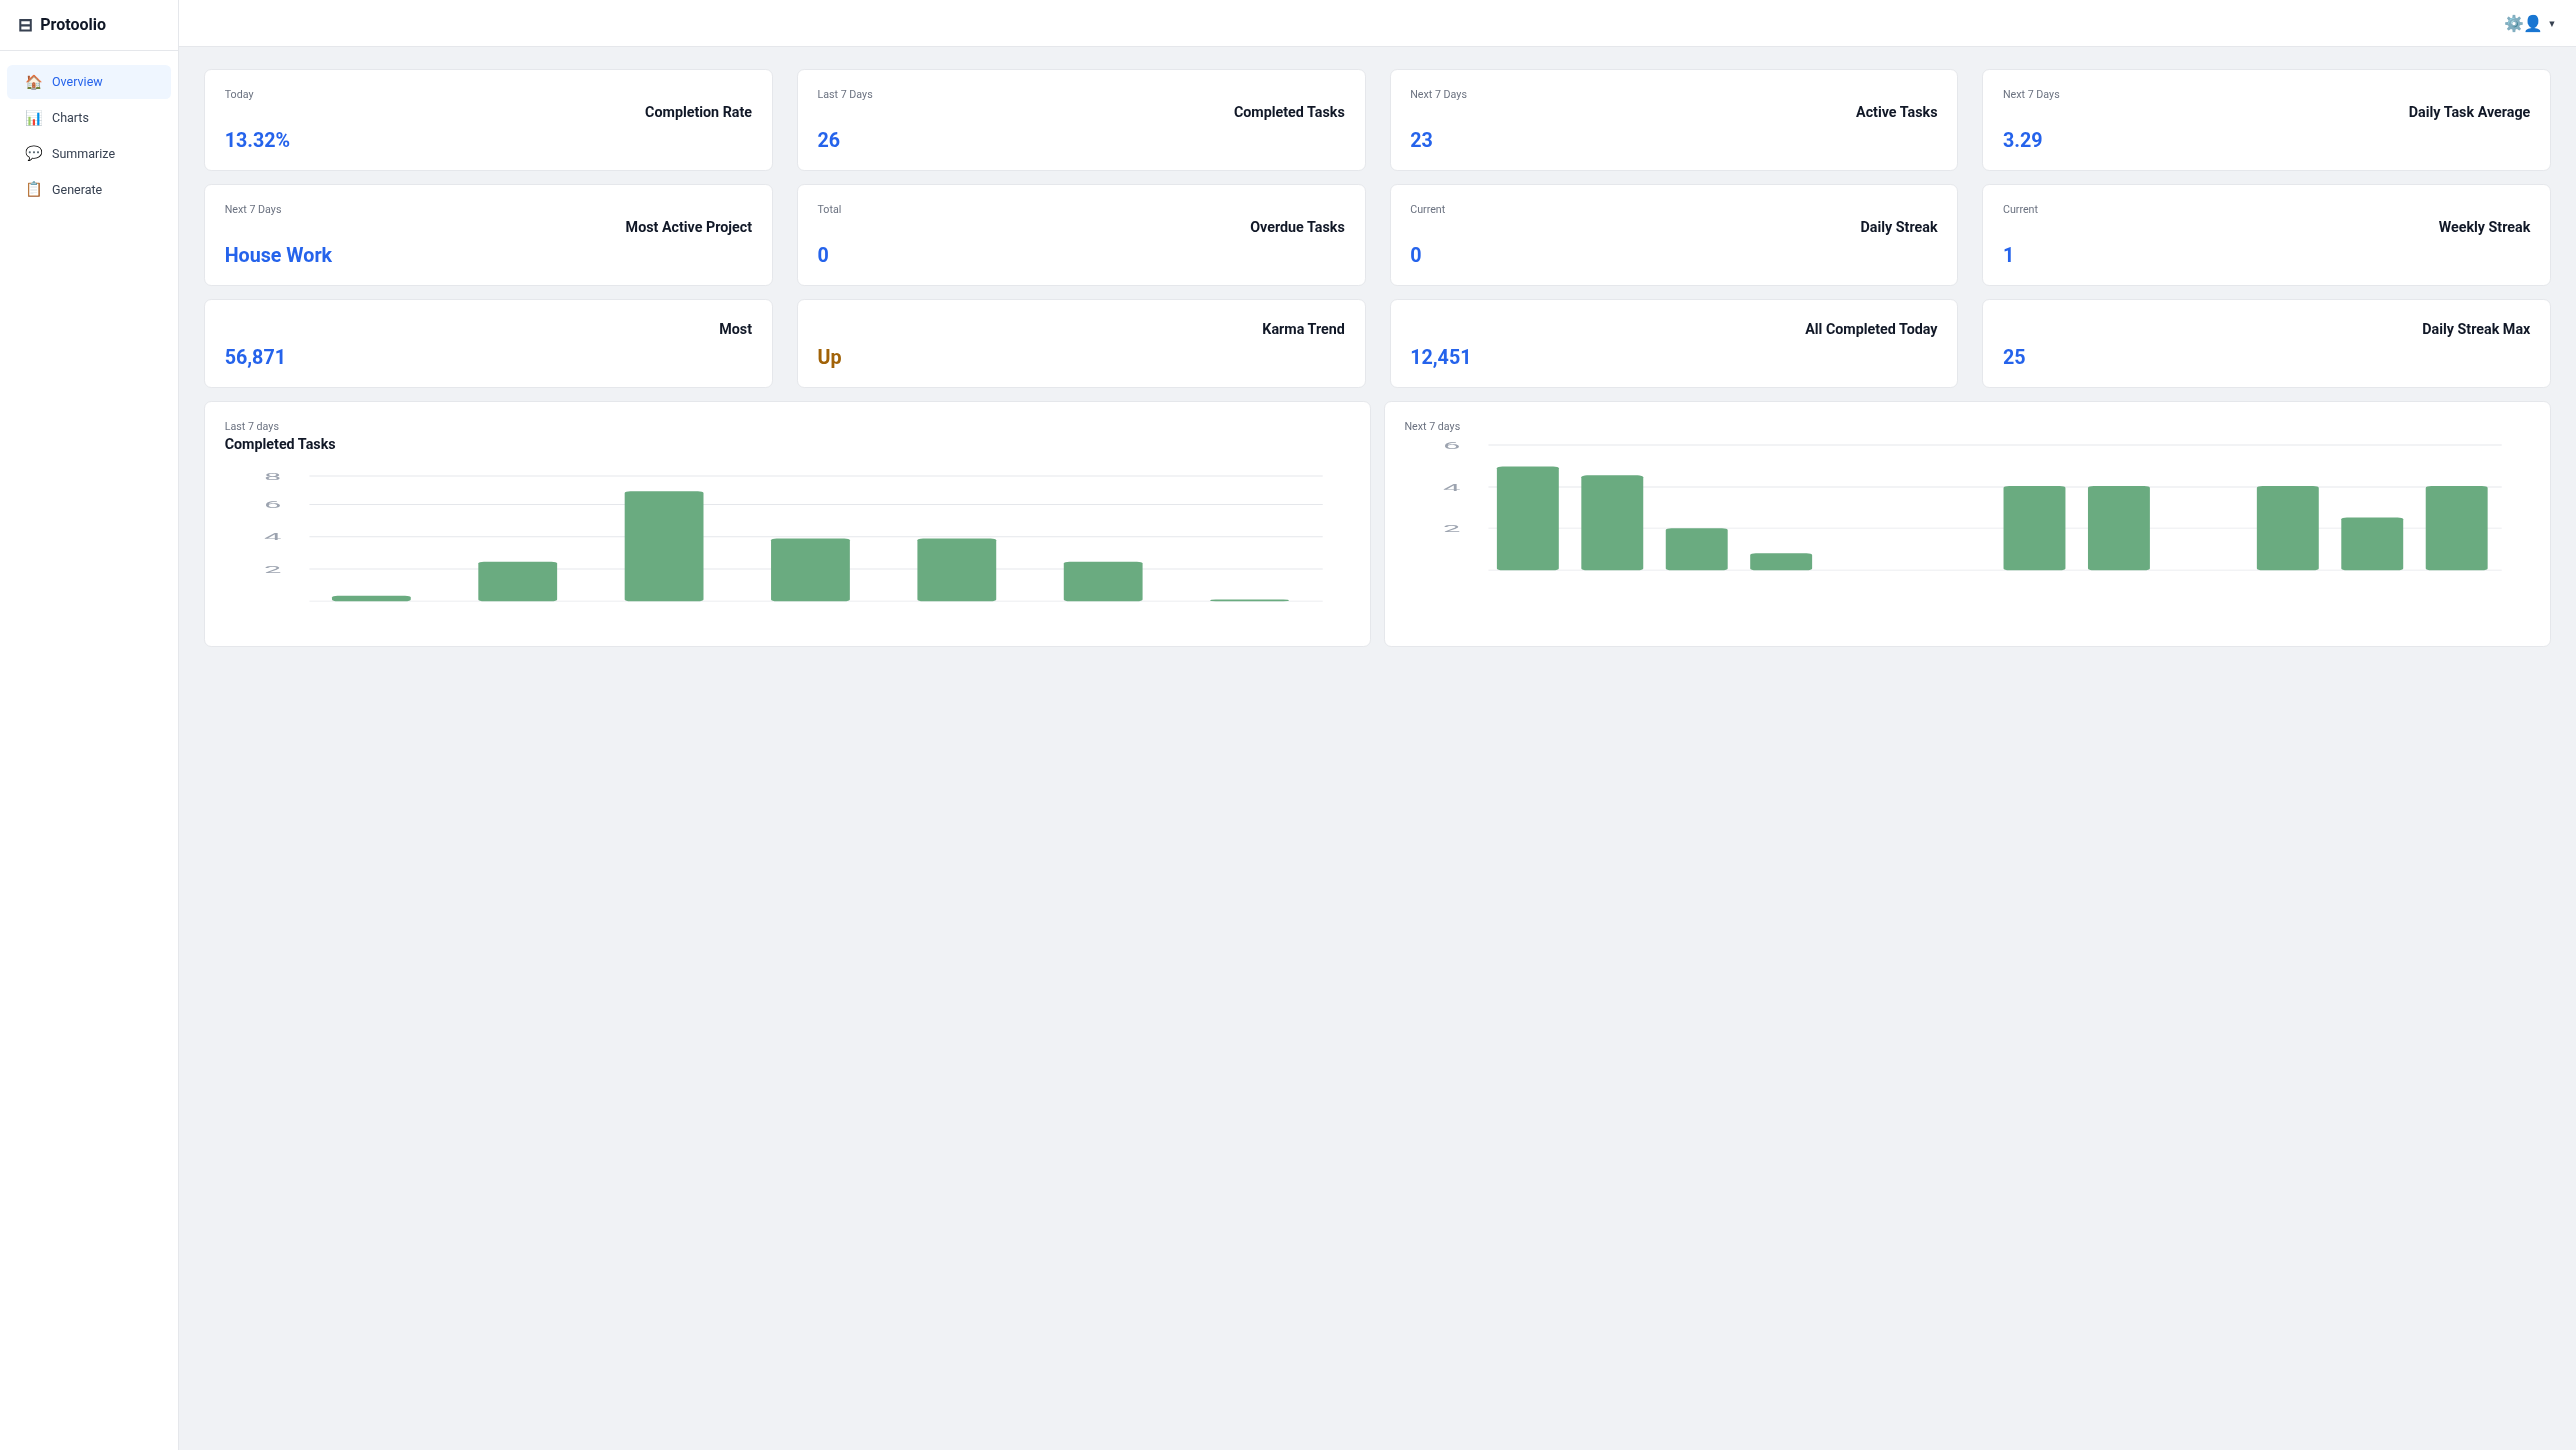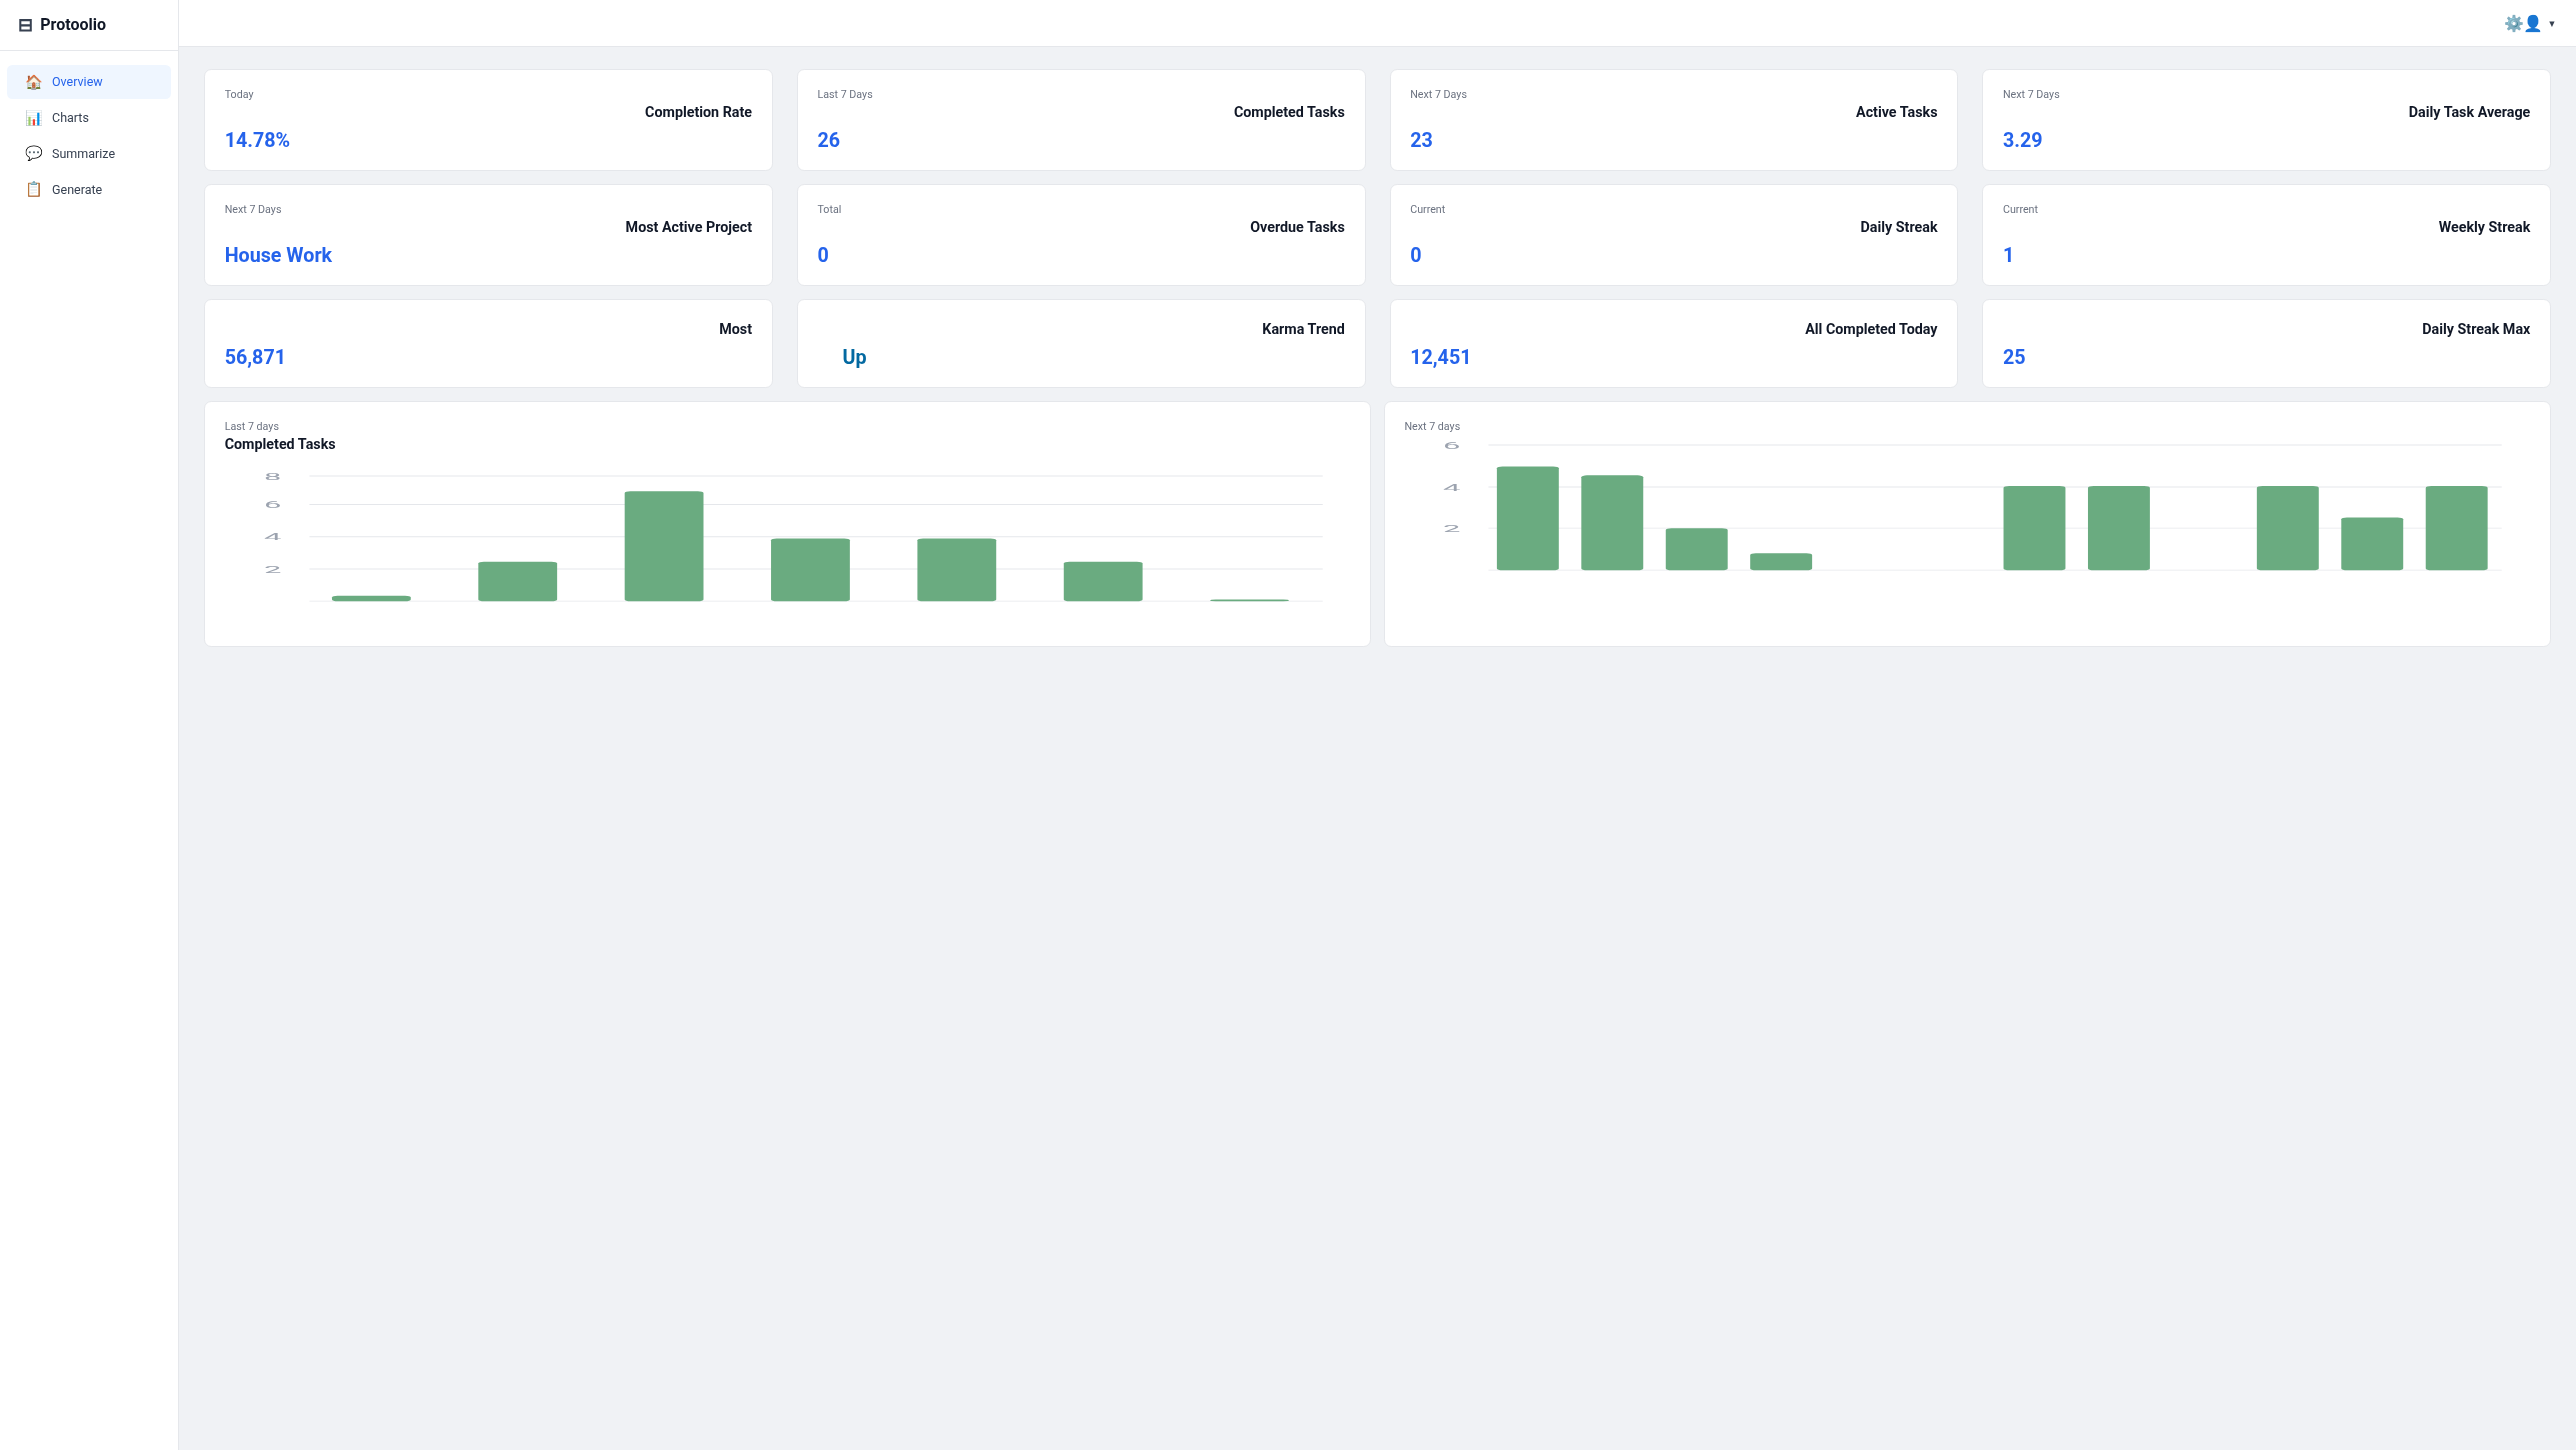--- a/index.html
+++ b/index.html
@@ -108,21 +108,21 @@
       font-weight: 700;
       color: #111827;
       margin-bottom: 9px;
       text-align: right;
     }
     .stat-value {
       font-size: 19.7px;
       font-weight: 700;
       color: #2563eb;
     }
-    .stat-value.green { color: #0369a1; margin-left: 25px; }
+    .stat-value.green { color: #a16207; }
 
     
     .charts-grid {
       display: grid;
       grid-template-columns: 1fr 1fr;
       gap: 12.5px;
     }
     .chart-card {
       background: #ffffff;
       border-radius: 7.2px;
@@ -187,21 +187,21 @@
       <span class="chevron">▾</span>
     </div>
   </div>
 
   <div class="content">
 
     <div class="stats-grid">
       <div class="stat-card">
         <div class="stat-label-top">Today</div>
         <div class="stat-title">Completion Rate</div>
-        <div class="stat-value">14.78%</div>
+        <div class="stat-value">13.32%</div>
       </div>
       <div class="stat-card">
         <div class="stat-label-top">Last 7 Days</div>
         <div class="stat-title">Completed Tasks</div>
         <div class="stat-value">26</div>
       </div>
       <div class="stat-card">
         <div class="stat-label-top">Next 7 Days</div>
         <div class="stat-title">Active Tasks</div>
         <div class="stat-value">23</div>

